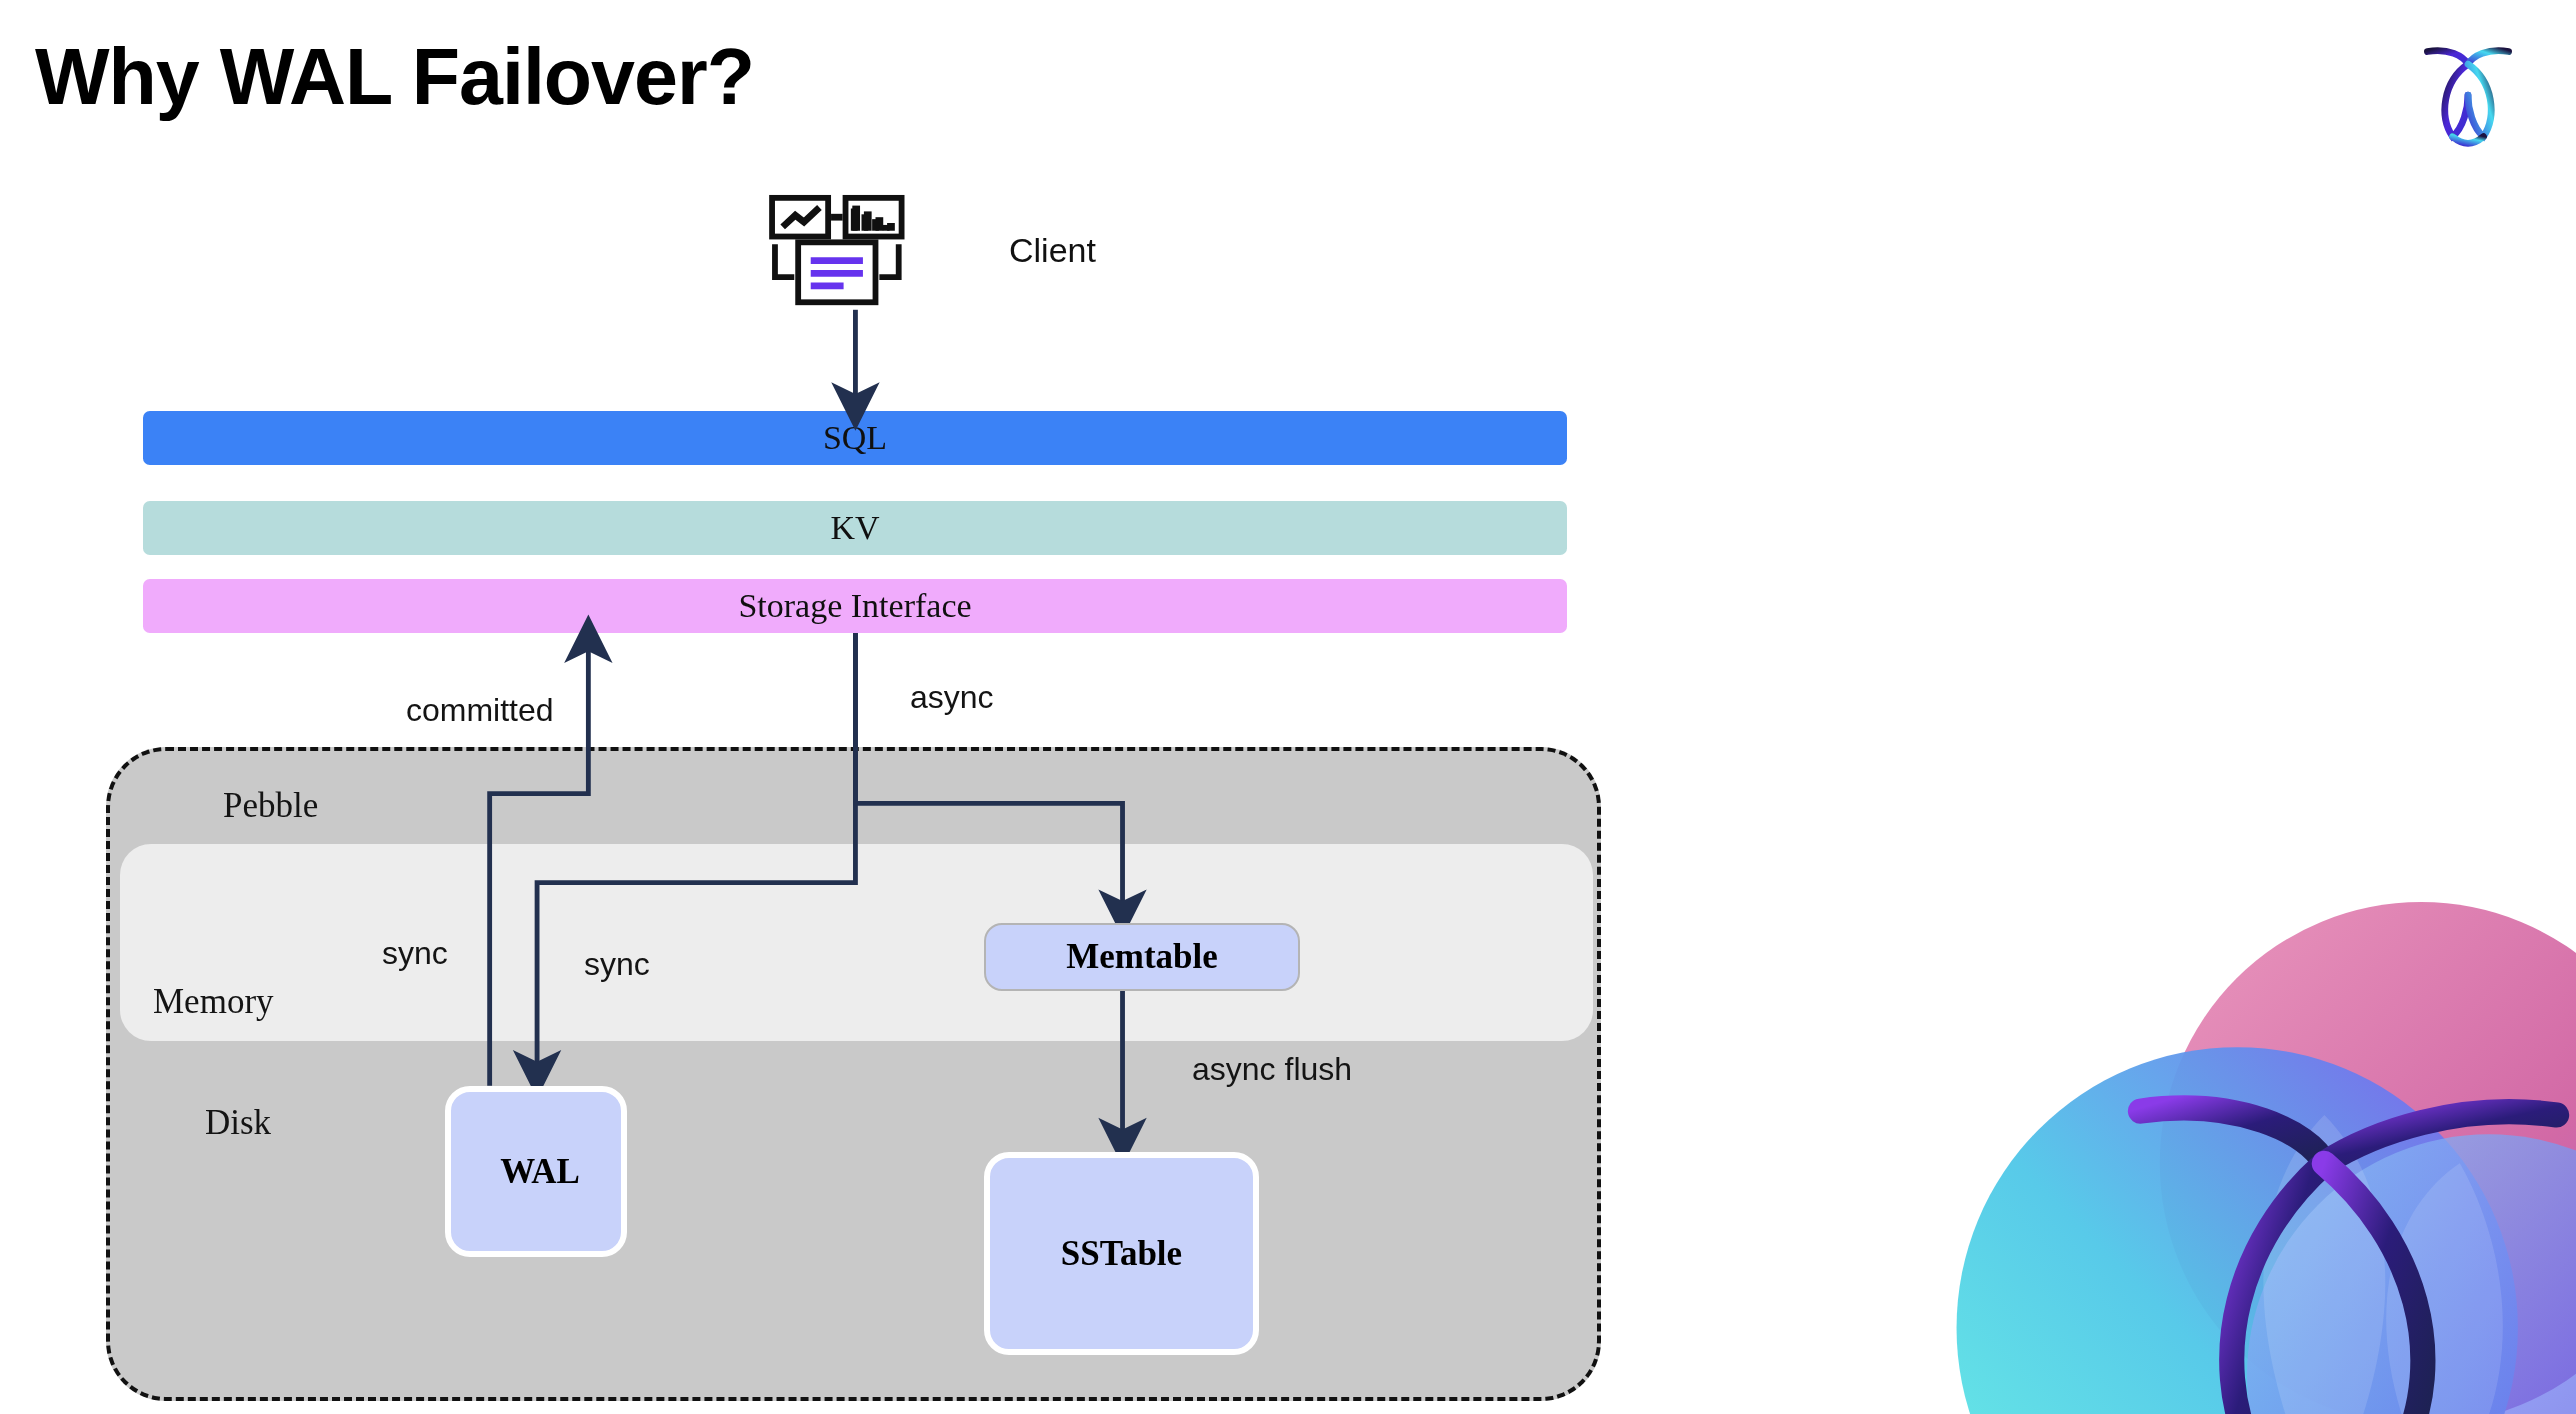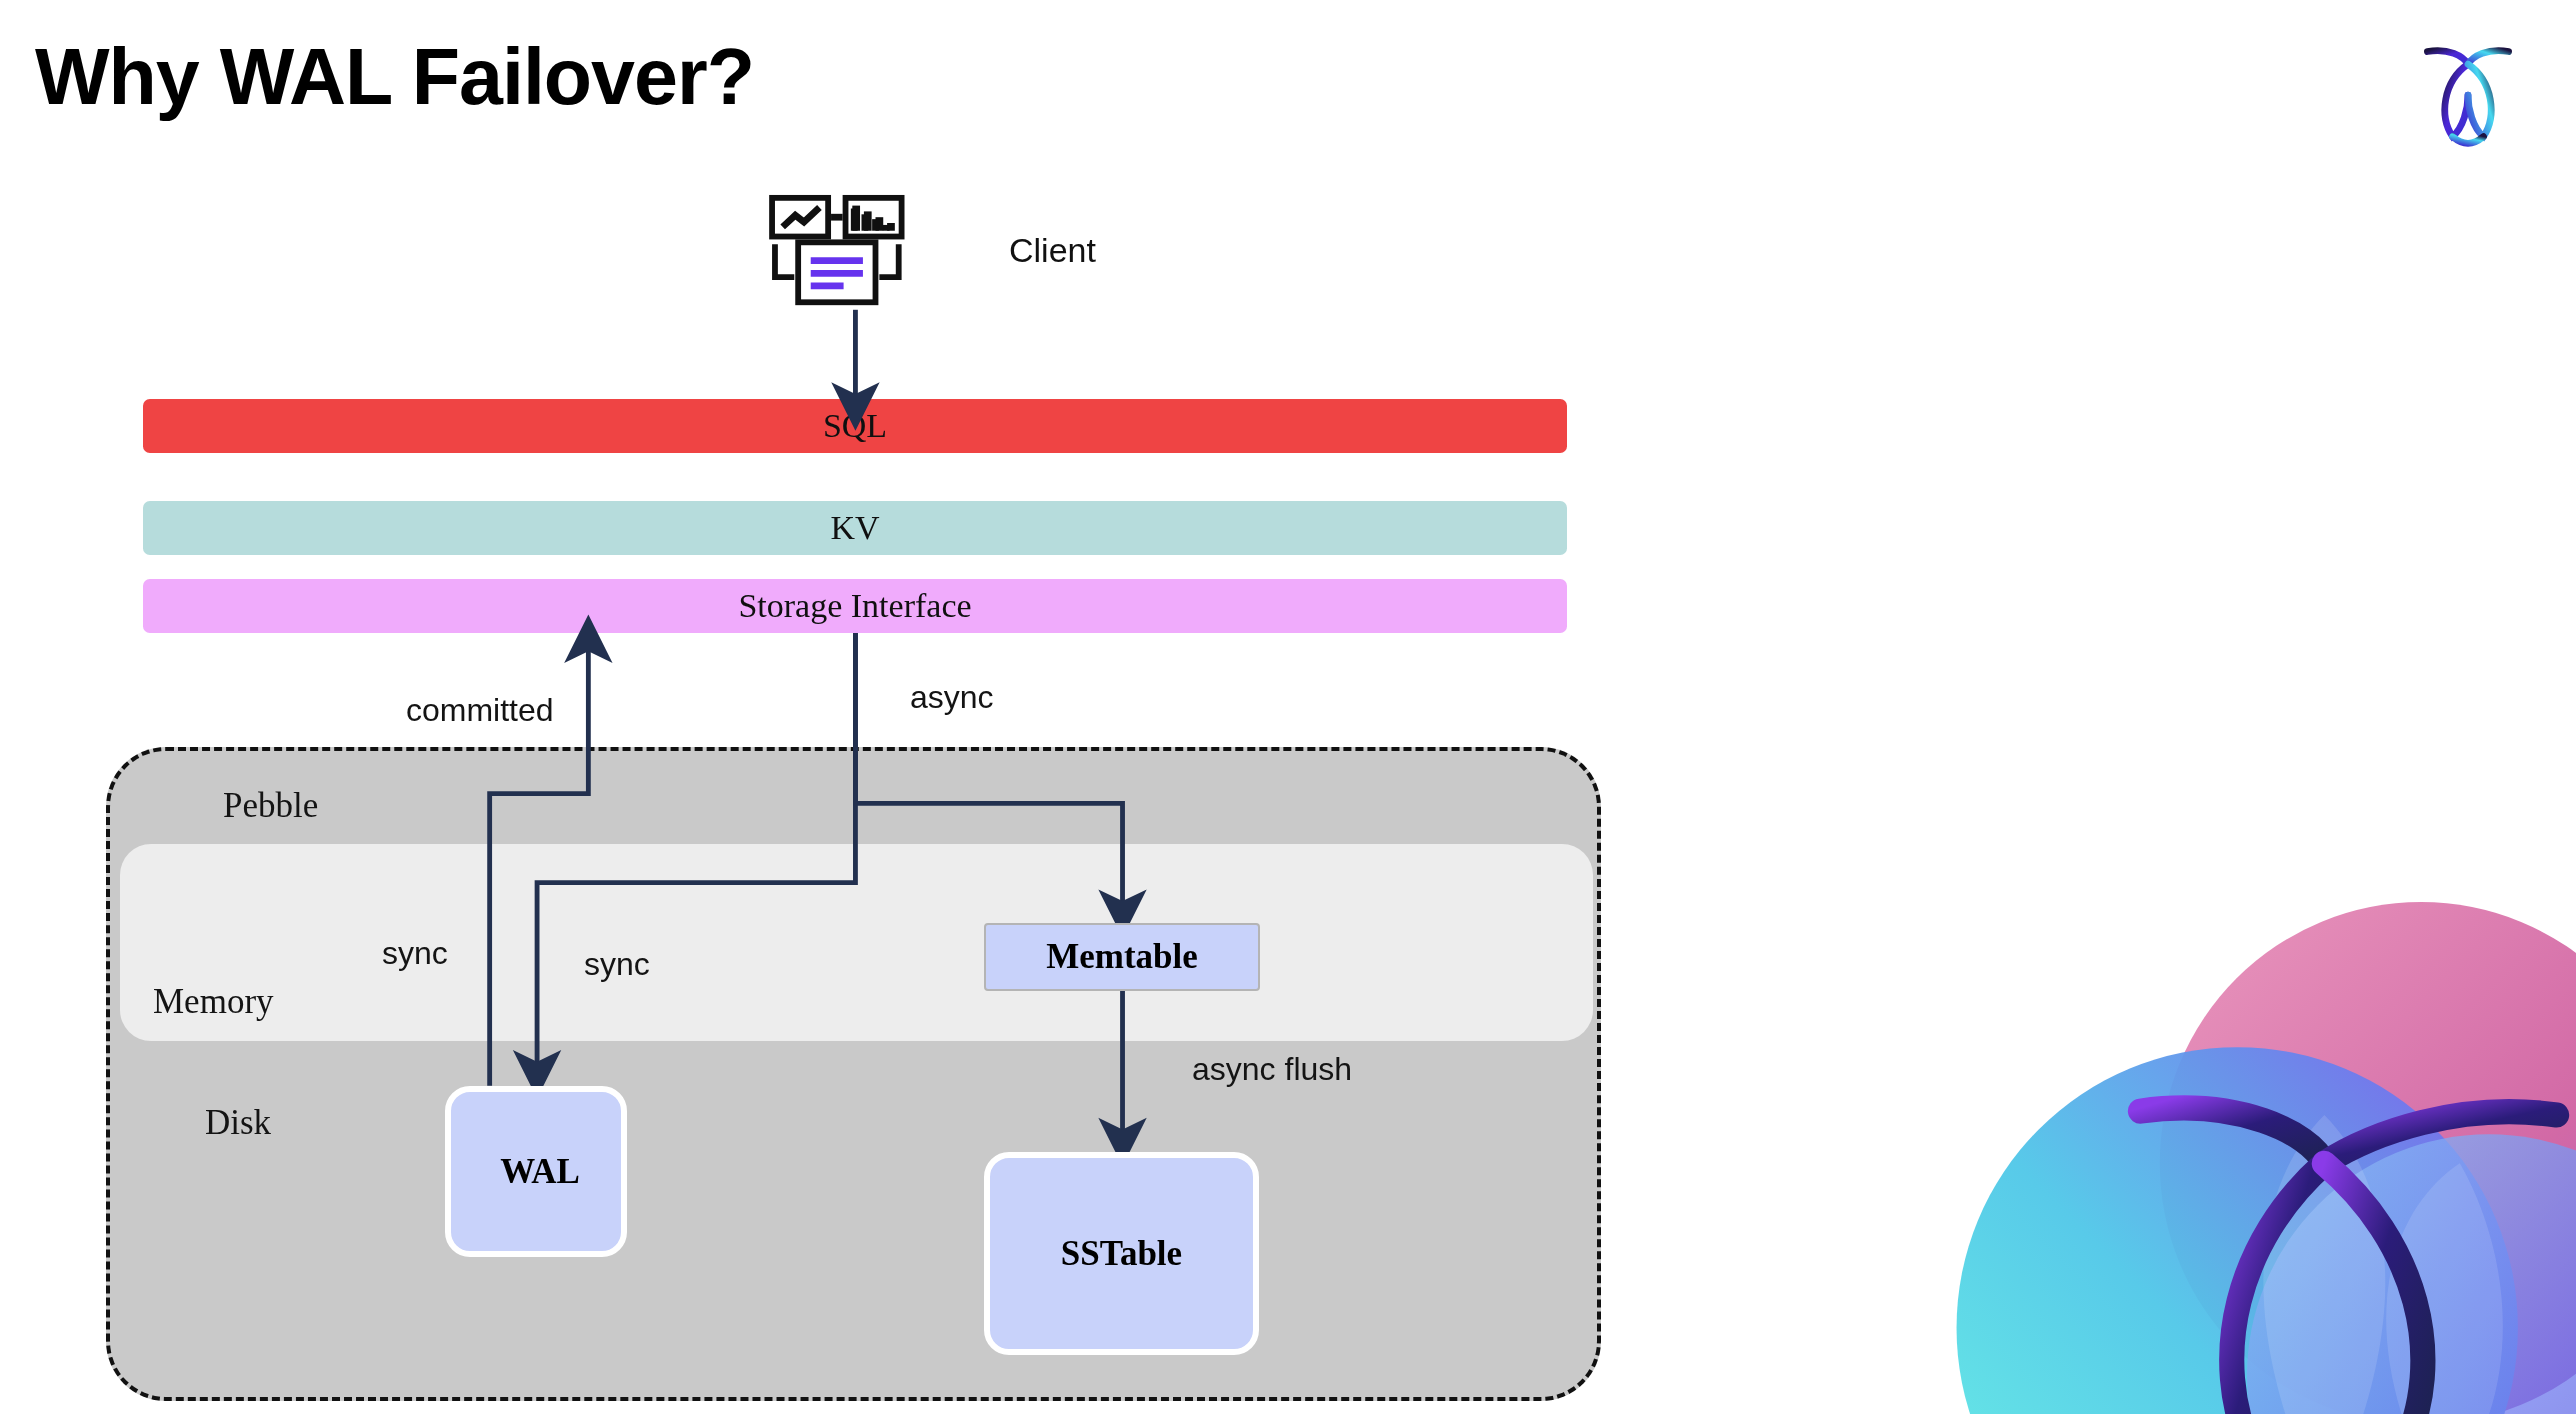--- a/index.html
+++ b/index.html
@@ -33,21 +33,21 @@
   }
 
   
   .bar{
     position:absolute;left:143px;width:1424px;height:54px;
     border-radius:6.8px;
     display:flex;align-items:center;justify-content:center;
     font-family:"Liberation Serif", serif;
     font-size:34px;color:#101010;
   }
-  .bar-sql{top:399px;background:#ef4444;}
+  .bar-sql{top:411px;background:#3b82f6;}
   .bar-kv{top:501px;background:#B6DCDC;}
   .bar-si{top:579px;background:#f0abfc;}
 
   
   .pebble{
     position:absolute;left:106px;top:747px;width:1495px;height:654px;
     background:#C9C9C9;
     border:4.8px dashed #111111;
     border-radius:60px;
     box-sizing:border-box;
@@ -81,22 +81,22 @@
     font-weight:bold;color:#000000;
     box-sizing:border-box;
   }
   .node-wal{
     left:445px;top:1086px;width:182px;height:171px;
     border-radius:25px;border:6.8px solid #FFFFFF;
     font-size:35px;
     padding-left:8px;
   }
   .node-memtable{
-    left:984px;top:923px;width:276px;height:68px;
-    border-radius:4px;border:2.9px solid #B4B4B4;
+    left:984px;top:923px;width:316px;height:68px;
+    border-radius:18px;border:2.9px solid #B4B4B4;
     font-size:35px;
   }
   .node-sstable{
     left:984px;top:1152px;width:275px;height:203px;
     border-radius:25px;border:6.8px solid #FFFFFF;
     font-size:35px;
   }
 
   
   .arrows{position:absolute;left:0;top:0;width:2576px;height:1415px;pointer-events:none;}

